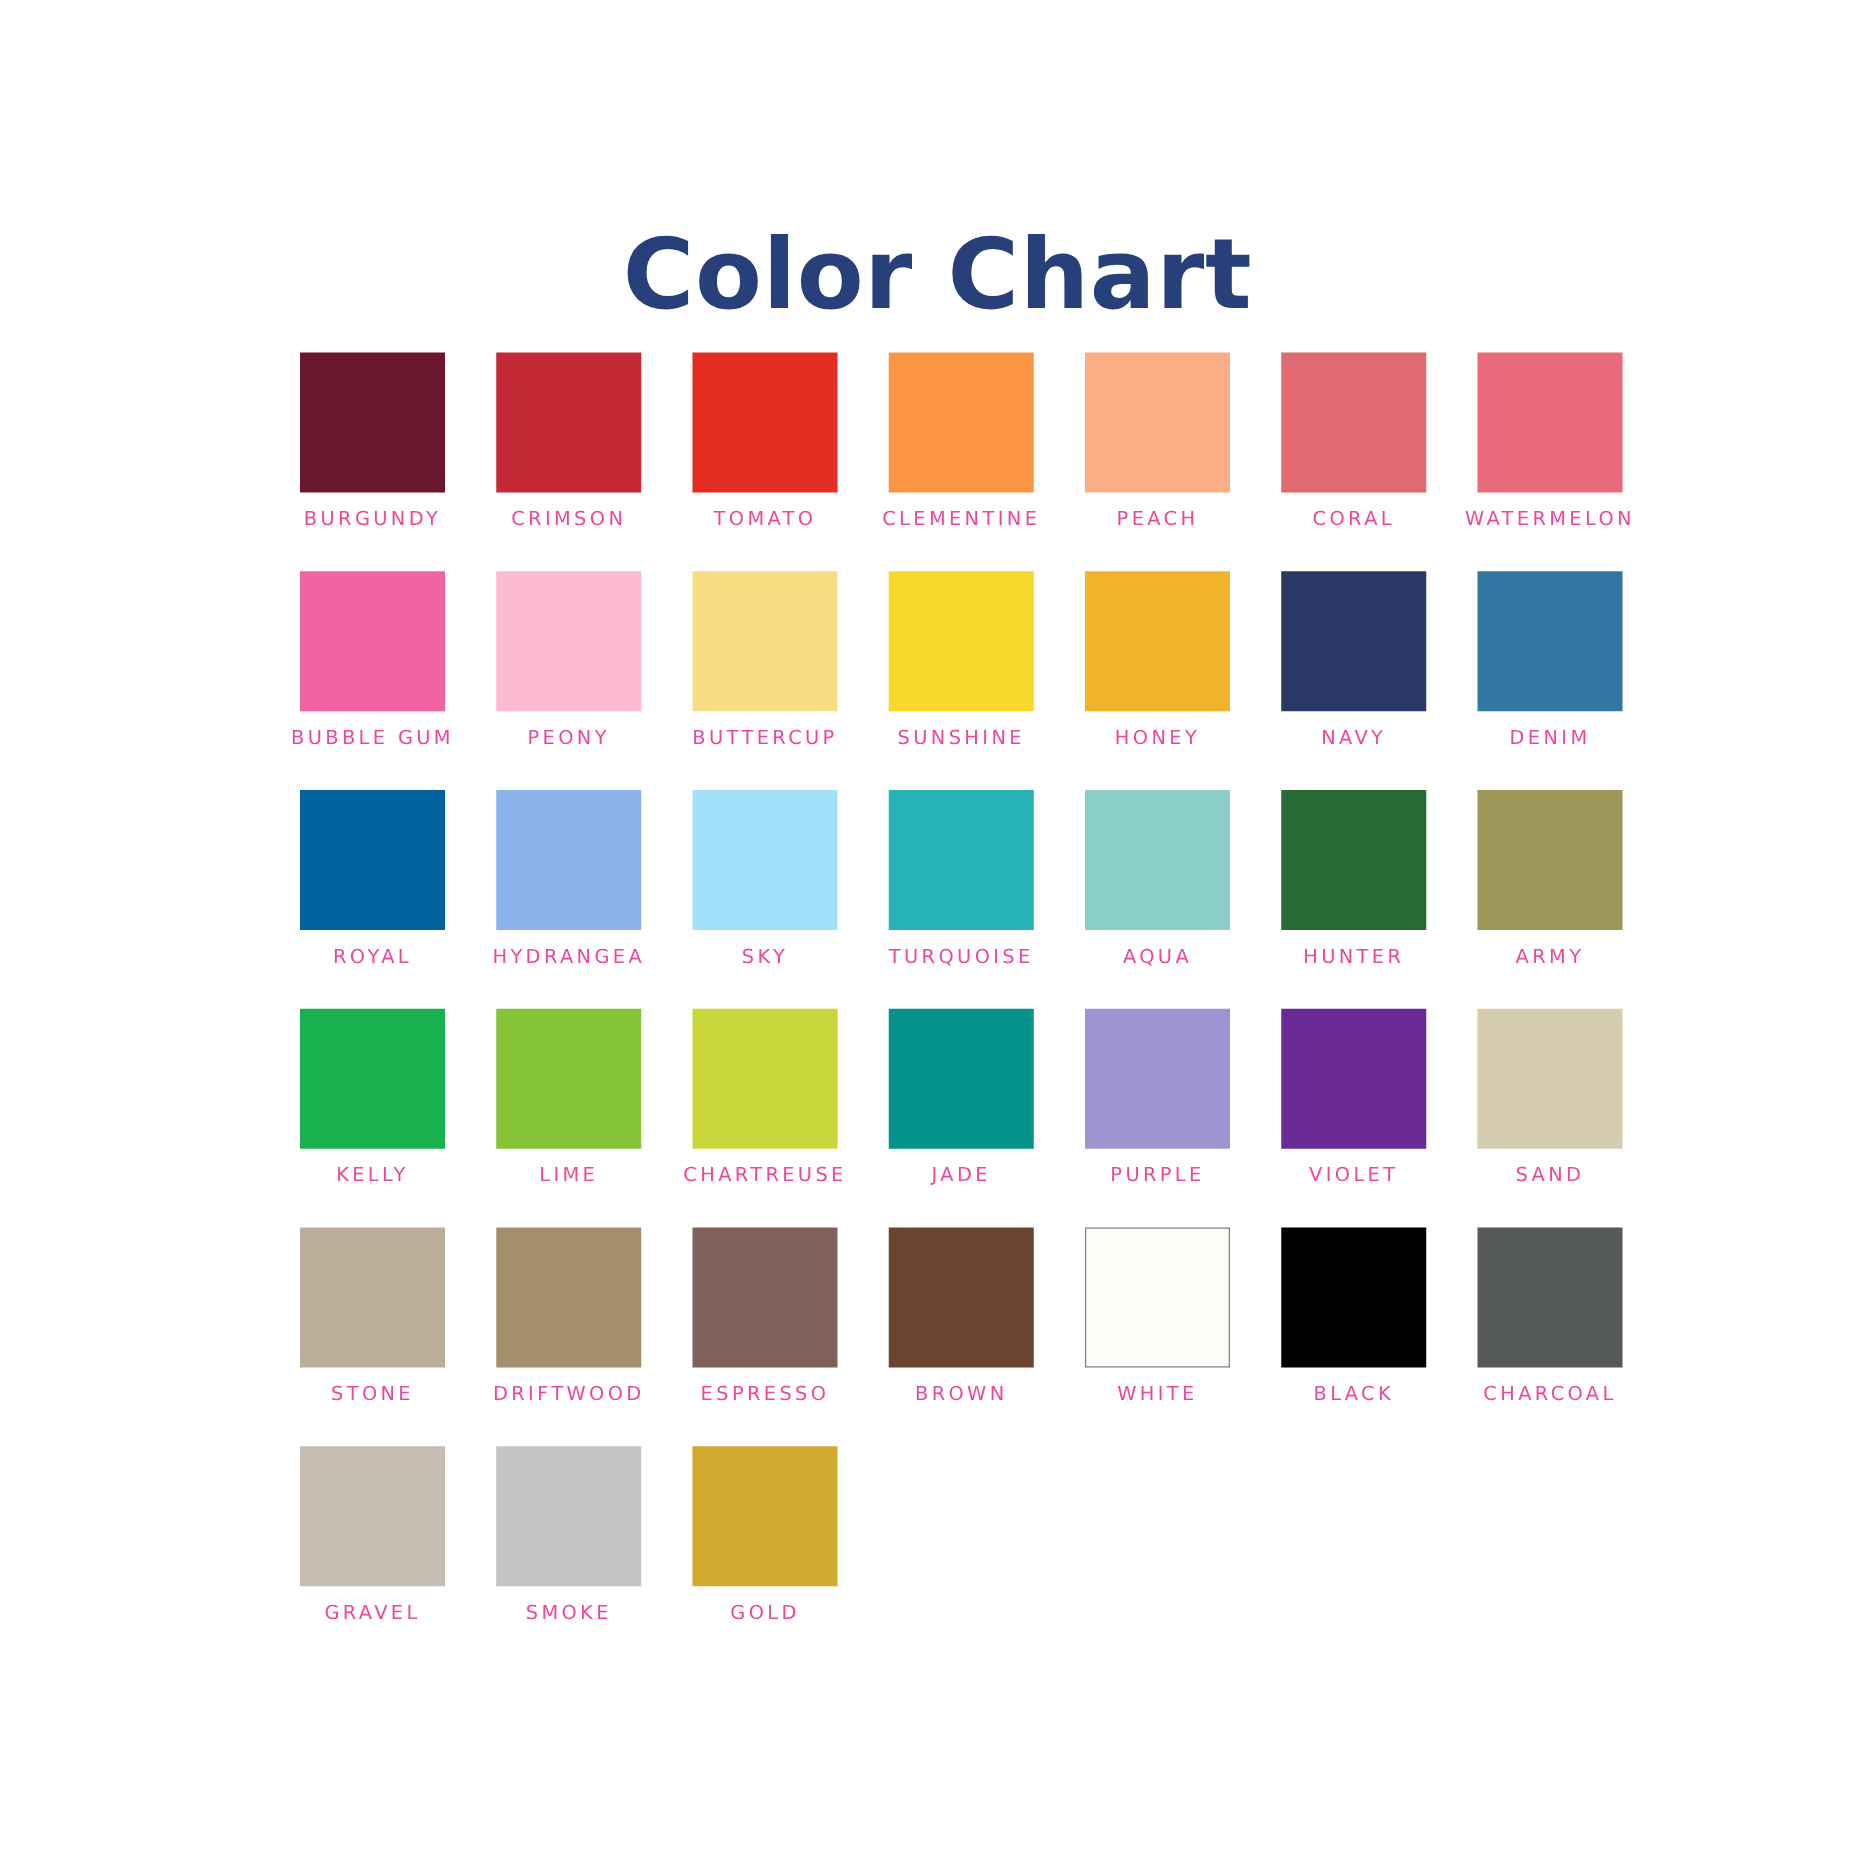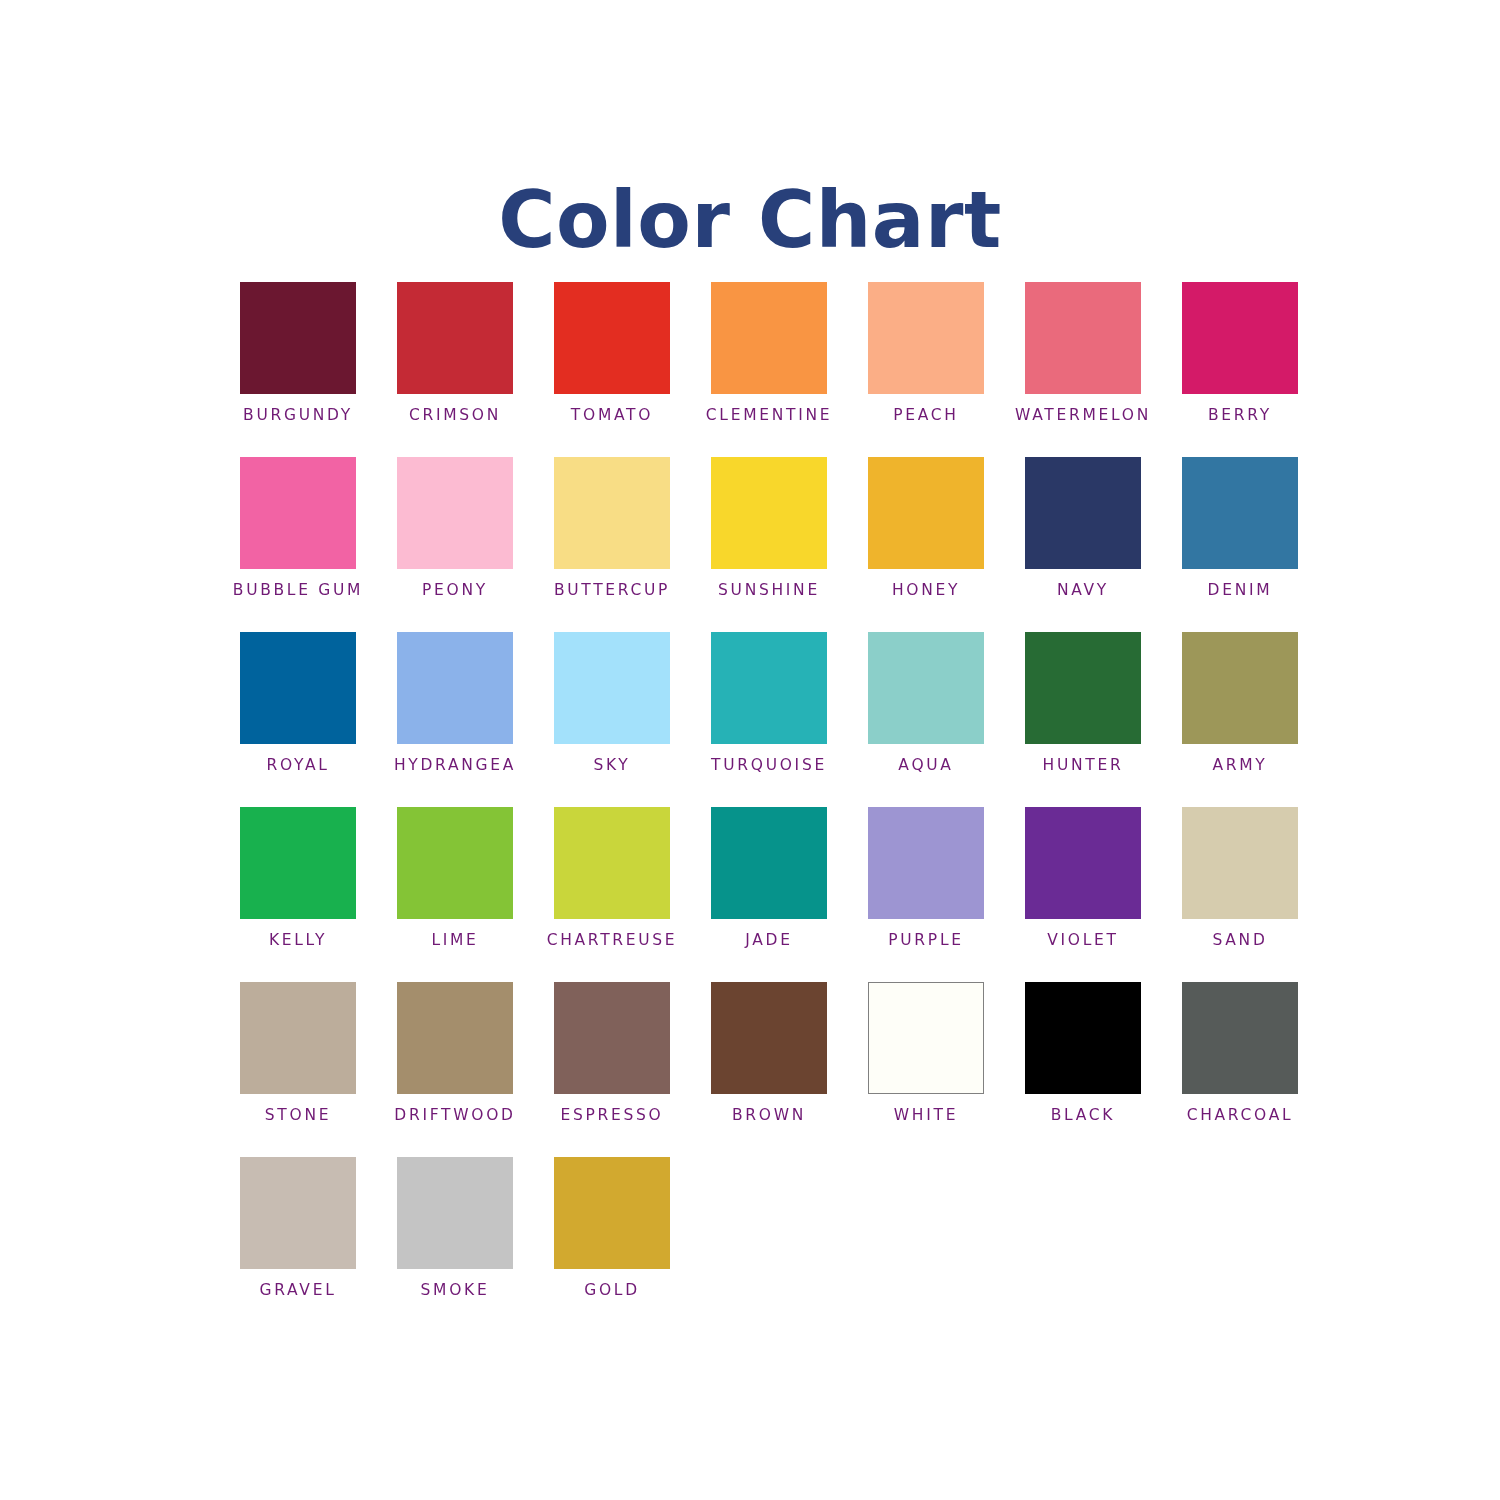--- a/index.html
+++ b/index.html
@@ -68,21 +68,21 @@
 
   .swatch-label {
     position: absolute;
     top: 126px;
     left: 50%;
     transform: translateX(-50%);
     font-family: "DejaVu Sans", sans-serif;
     font-size: 15.5px;
     font-weight: 500;
     letter-spacing: 2.7px;
-    color: #701a75;
+    color: #ec4899;
     white-space: nowrap;
     text-transform: uppercase;
     line-height: 1;
   }
 </style>
 </head>
 <body>
 
 <div id="page">
 
@@ -103,28 +103,28 @@
       </div>
       <div class="swatch-cell">
         <div class="swatch-chip" style="background-color: rgb(249, 149, 67);"></div>
         <div class="swatch-label">CLEMENTINE</div>
       </div>
       <div class="swatch-cell">
         <div class="swatch-chip" style="background-color: rgb(251, 174, 134);"></div>
         <div class="swatch-label">PEACH</div>
       </div>
       <div class="swatch-cell">
+        <div class="swatch-chip" style="background-color: rgb(224, 106, 111);"></div>
+        <div class="swatch-label">CORAL</div>
+      </div>
+      <div class="swatch-cell">
         <div class="swatch-chip" style="background-color: rgb(234, 106, 124);"></div>
         <div class="swatch-label">WATERMELON</div>
       </div>
       <div class="swatch-cell">
-        <div class="swatch-chip" style="background-color: rgb(212, 26, 104);"></div>
-        <div class="swatch-label">BERRY</div>
-      </div>
-      <div class="swatch-cell">
         <div class="swatch-chip" style="background-color: rgb(242, 99, 164);"></div>
         <div class="swatch-label">BUBBLE GUM</div>
       </div>
       <div class="swatch-cell">
         <div class="swatch-chip" style="background-color: rgb(252, 187, 210);"></div>
         <div class="swatch-label">PEONY</div>
       </div>
       <div class="swatch-cell">
         <div class="swatch-chip" style="background-color: rgb(248, 221, 133);"></div>
         <div class="swatch-label">BUTTERCUP</div>

